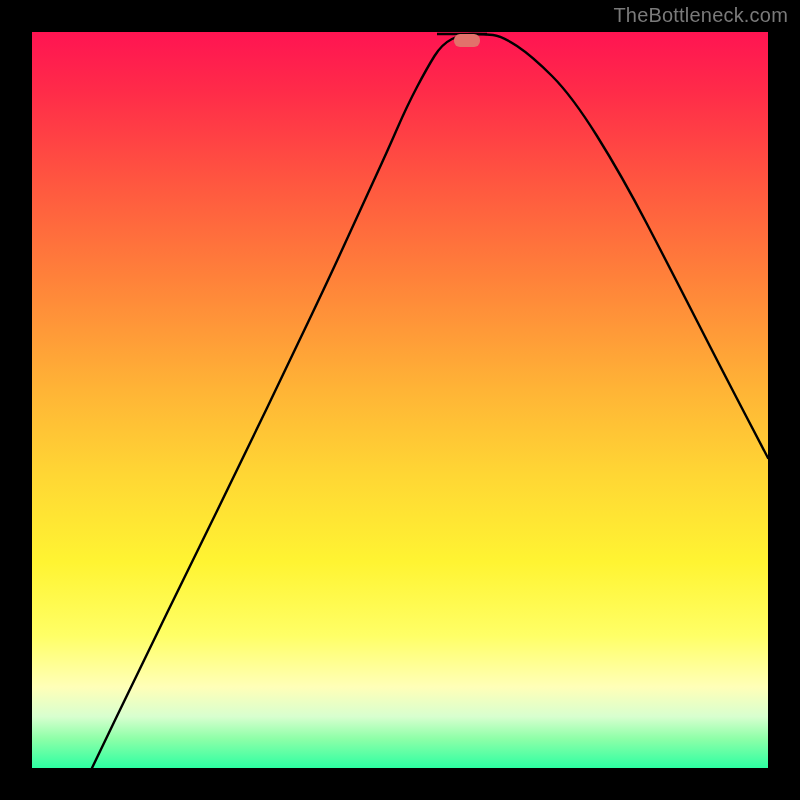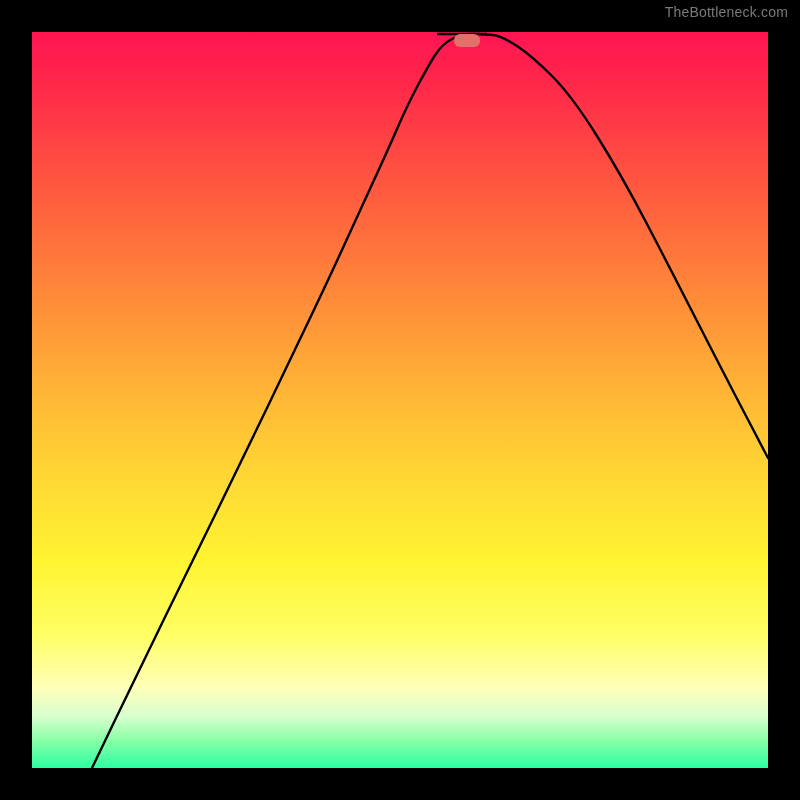--- a/index.html
+++ b/index.html
@@ -17,21 +17,21 @@
     top: 0;
     width: 800px;
     height: 800px;
     background: #000;
   }
   .watermark {
     position: absolute;
     right: 12px;
     top: 4px;
     color: #7a7a7a;
-    font-size: 14px;
+    font-size: 20px;
     font-weight: 500;
     letter-spacing: 0.2px;
     user-select: none;
     z-index: 5;
   }
   .plot-area {
     position: absolute;
     left: 32px;
     top: 32px;
     width: 736px;

